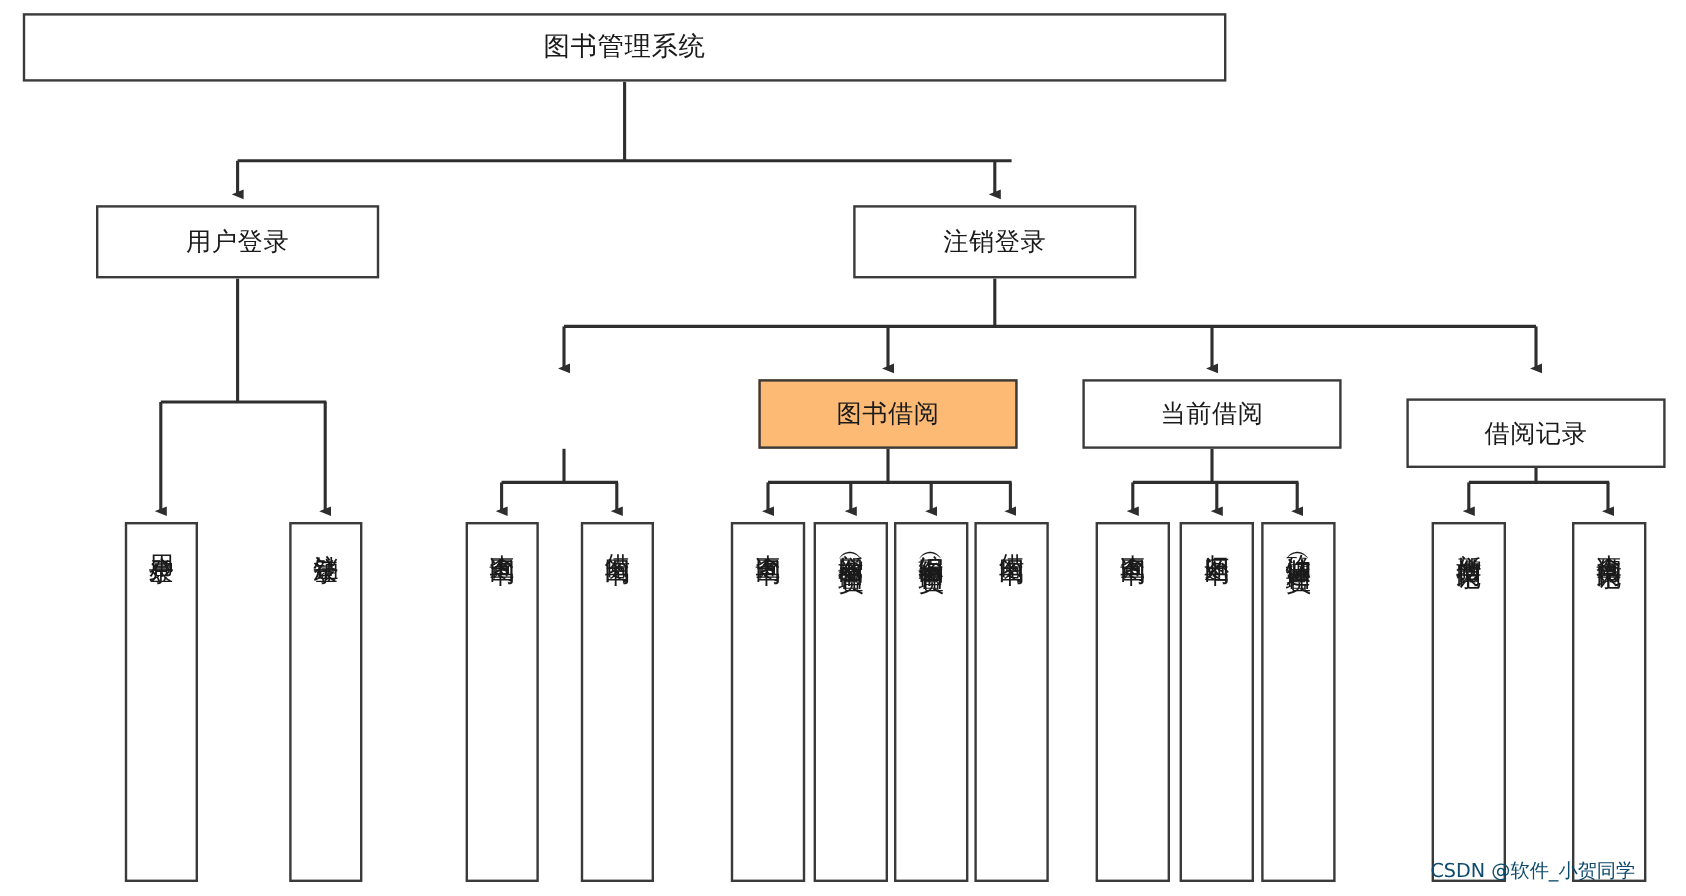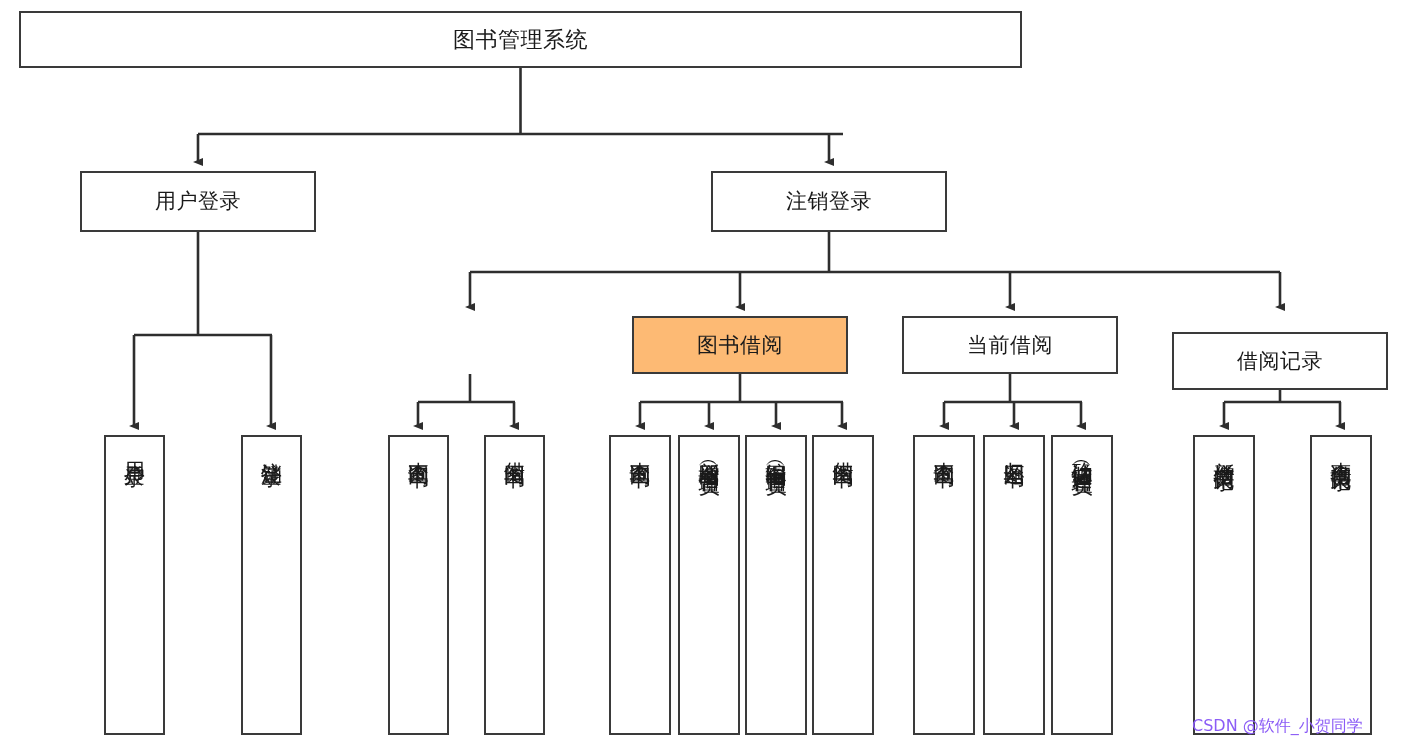--- a/index.html
+++ b/index.html
@@ -185,15 +185,15 @@
   <div class="node vert" style="left: 1051px; top: 435px; width: 62px; height: 300px; border-color: rgb(58, 58, 58); color: rgb(26, 26, 26); background: rgb(255, 255, 255);">
     <span class="node-label">确认归还（管理员）</span>
   </div>
   <div class="node vert" style="left: 1193px; top: 435px; width: 62px; height: 300px; border-color: rgb(58, 58, 58); color: rgb(26, 26, 26); background: rgb(255, 255, 255);">
     <span class="node-label">新增借阅记录</span>
   </div>
   <div class="node vert" style="left: 1310px; top: 435px; width: 62px; height: 300px; border-color: rgb(58, 58, 58); color: rgb(26, 26, 26); background: rgb(255, 255, 255);">
     <span class="node-label">查询借阅记录</span>
   </div>
 
-  <div class="watermark" style="color: #8b5cf6;">CSDN @软件_小贺同学</div>
+  <div class="watermark" style="color: #0c4a6e;">CSDN @软件_小贺同学</div>
 
 </div>
 
 </body></html>

